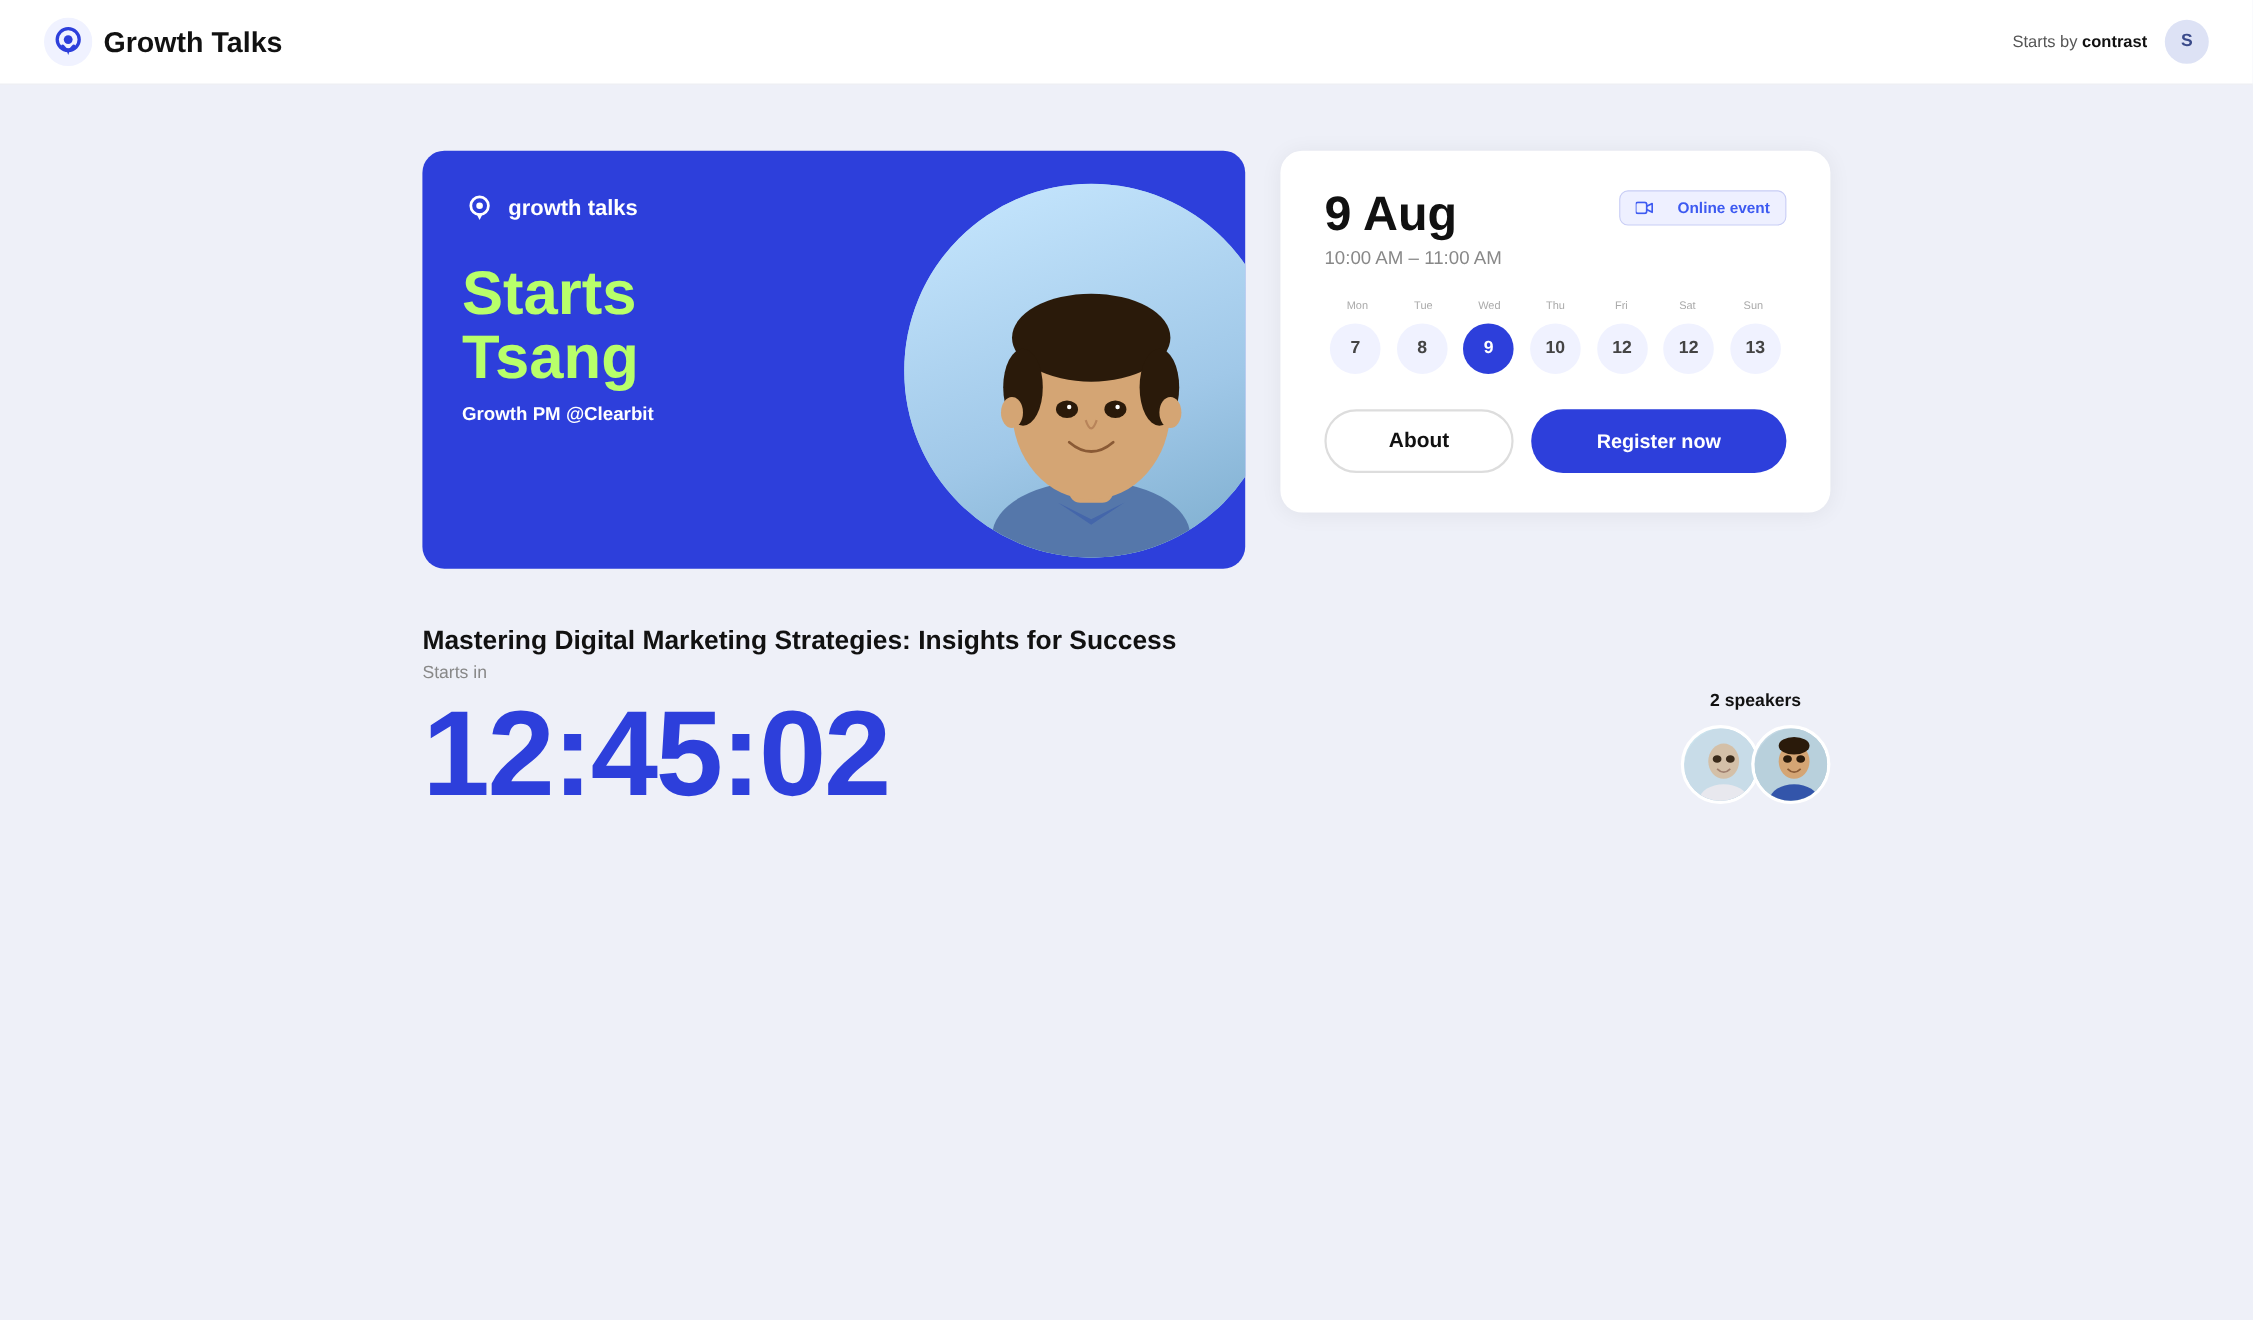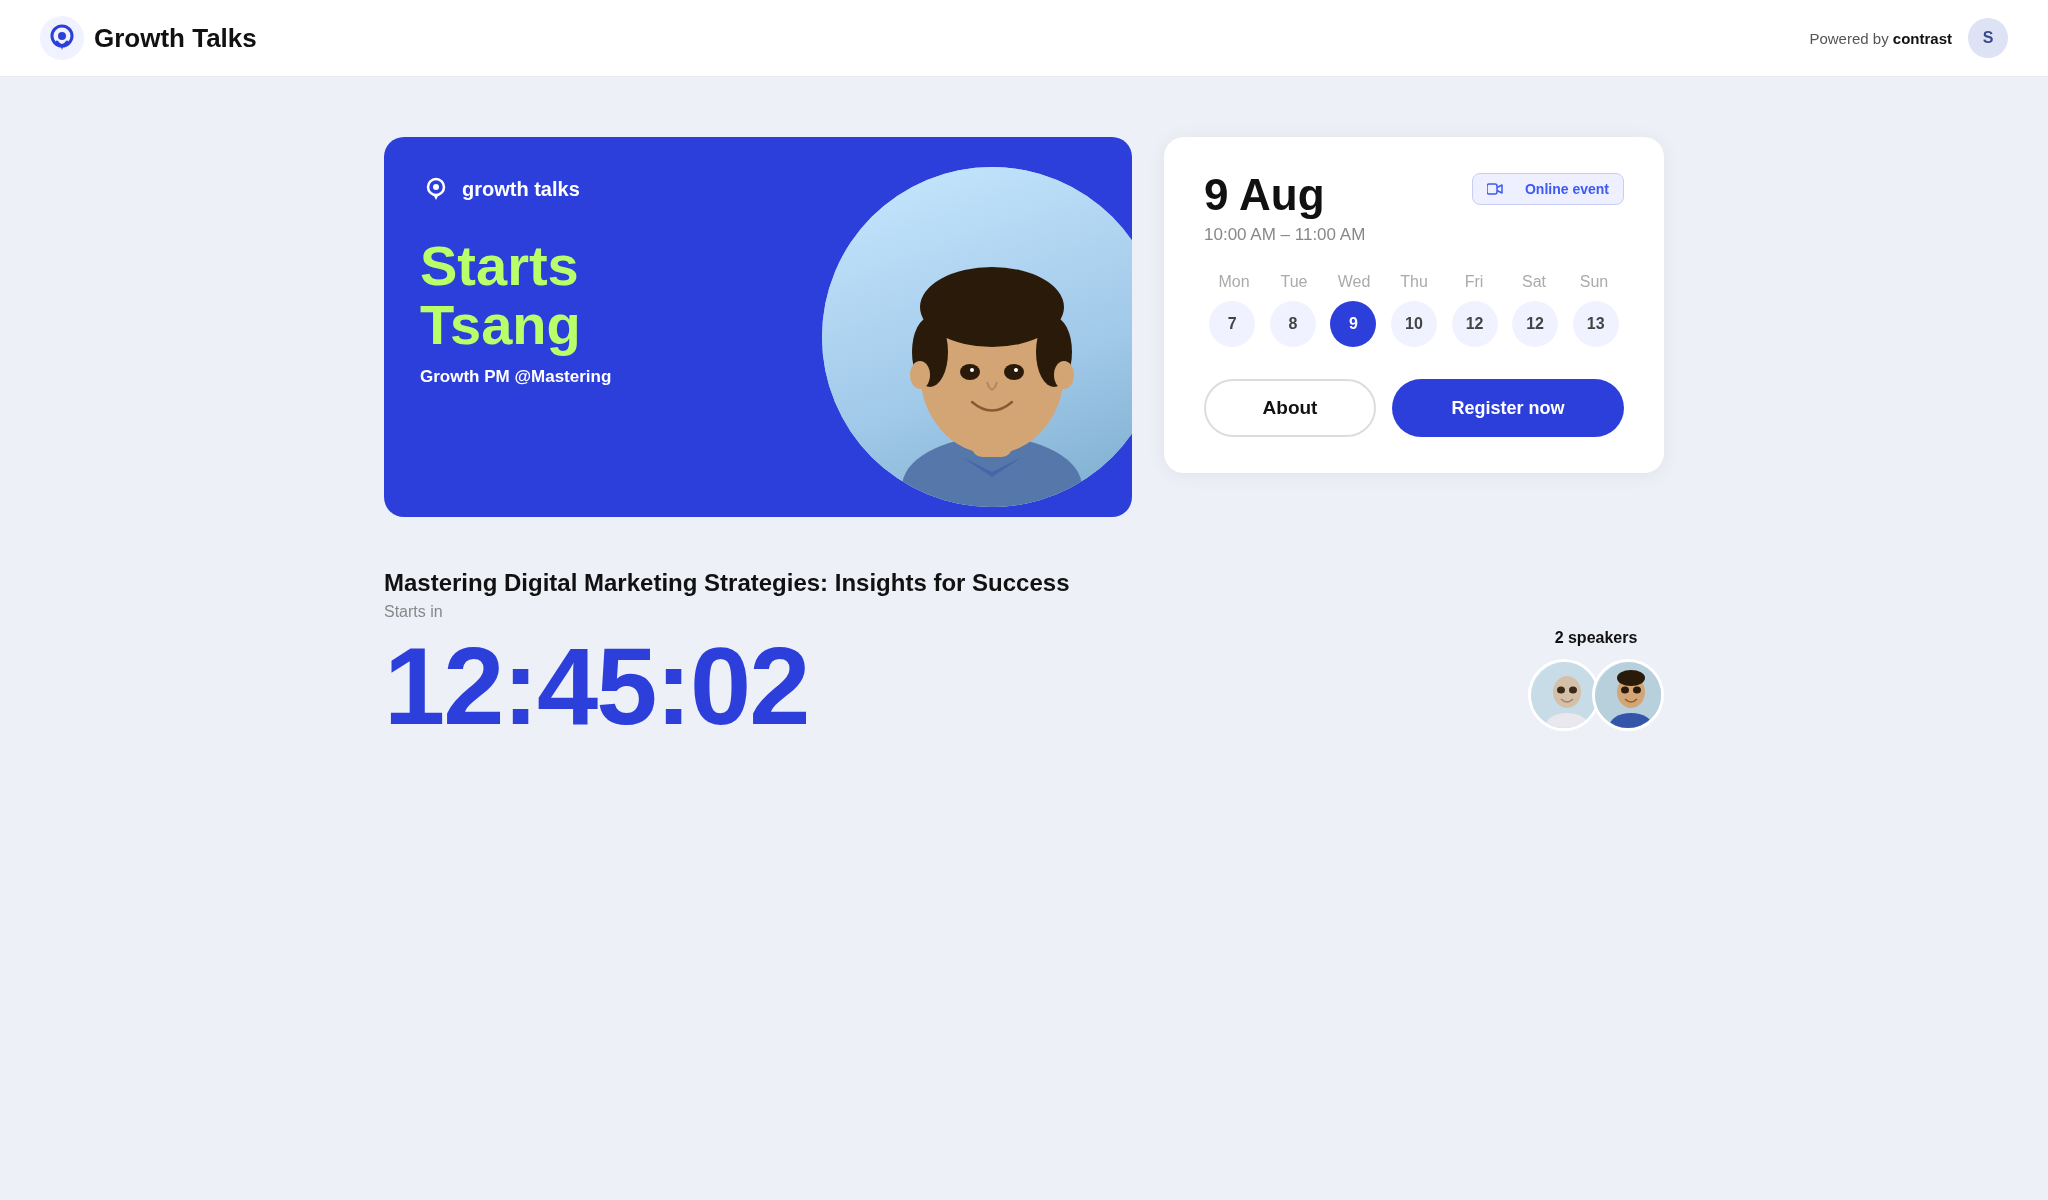--- a/index.html
+++ b/index.html
@@ -189,21 +189,21 @@
     .calendar {
       margin-bottom: 32px;
     }
     .calendar-days-header {
       display: grid;
       grid-template-columns: repeat(7, 1fr);
       text-align: center;
       margin-bottom: 10px;
     }
     .day-label {
-      font-size: 16px;
+      font-size: 10px;
       color: #aaa;
       font-weight: 500;
     }
     .calendar-days {
       display: grid;
       grid-template-columns: repeat(7, 1fr);
       text-align: center;
       gap: 4px;
     }
     .day-num {
@@ -320,21 +320,21 @@
       <circle cx="22" cy="22" r="22" fill="#f0f2ff"></circle>
       <circle cx="22" cy="20" r="10" stroke="#2d3fdb" stroke-width="3" fill="none"></circle>
       <path d="M17 26 Q22 33 27 26" stroke="#2d3fdb" stroke-width="3" fill="none" stroke-linecap="round"></path>
       <circle cx="22" cy="20" r="4" fill="#2d3fdb"></circle>
       <path d="M20 28 L22 34 L24 28" fill="#2d3fdb"></path>
     </svg>
     <span class="header-title">Growth Talks</span>
   </div>
   <div class="header-right">
     <span class="powered-by">
-      <span>Powered by </span><strong>contrast</strong>
+      <span>Starts by </span><strong>contrast</strong>
     </span>
     <div class="avatar-circle">S</div>
   </div>
 </header>
 
 <main class="main">
   <div class="top-section">
 
     <div class="event-card">
       <div class="event-card-logo">
@@ -342,21 +342,21 @@
           <circle cx="16" cy="14" r="8" stroke="white" stroke-width="2.5" fill="none"></circle>
           <circle cx="16" cy="14" r="3" fill="white"></circle>
           <path d="M13 21 L16 27 L19 21" fill="white"></path>
         </svg>
         <span class="event-card-logo-text">growth talks</span>
       </div>
       <div class="speaker-name">
         <span>Starts</span><br>
         <span>Tsang</span>
       </div>
-      <div class="speaker-role">Growth PM @Mastering</div>
+      <div class="speaker-role">Growth PM @Clearbit</div>
 
       <div class="speaker-photo-circle">
         <div class="speaker-photo-placeholder">
 
           <svg class="face-svg" viewBox="0 0 260 310" fill="none">
 
             <ellipse cx="130" cy="290" rx="90" ry="50" fill="#5577aa"></ellipse>
 
             <rect x="110" y="210" width="40" height="50" rx="10" fill="#d4a574"></rect>
 

